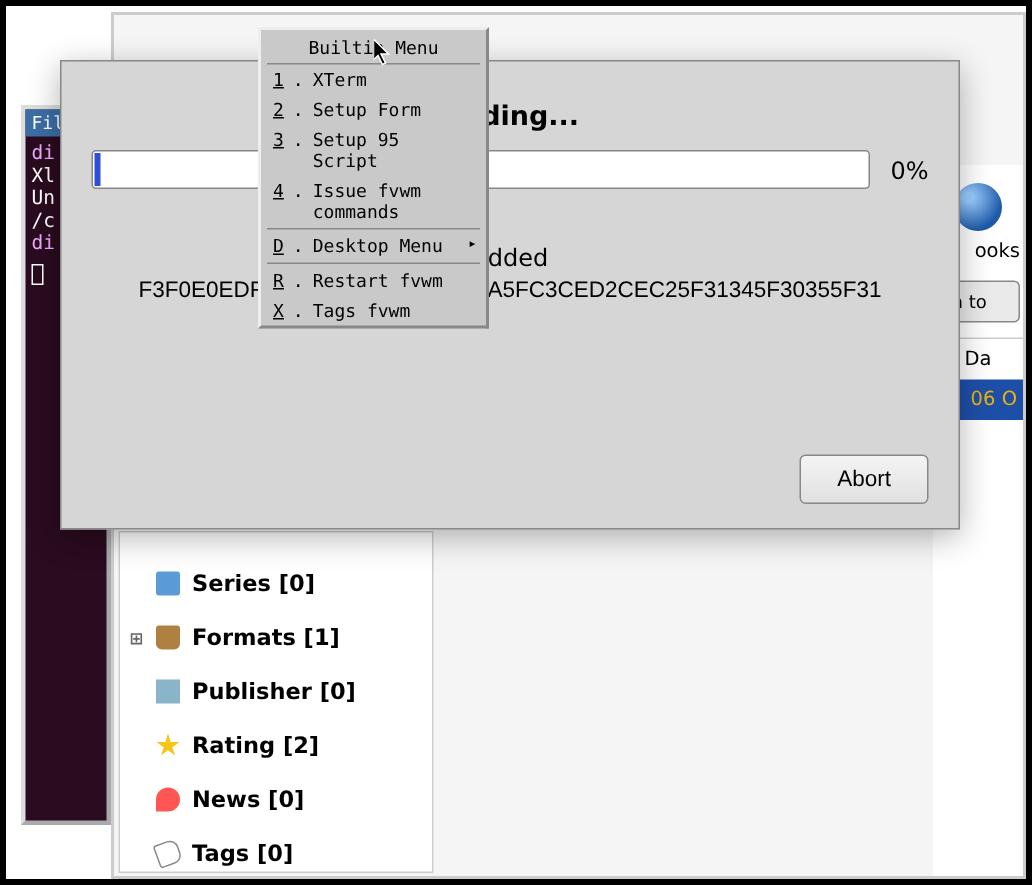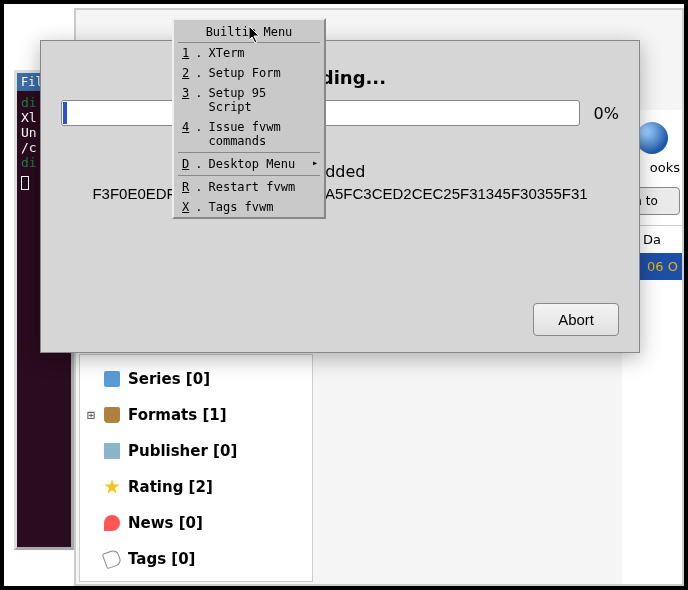--- a/index.html
+++ b/index.html
@@ -22,21 +22,21 @@
     border-top-color: #ddd; border-left-color: #ddd;
     font-family: monospace; font-size: 13px;
     color: #fff;
   }
   .terminal .titlebar {
     background: #3c6ea5; color: #fff;
     padding: 2px 4px; font-size: 12px;
   }
   .terminal .content { padding: 4px; }
   .terminal .line { white-space: pre; }
-  .terminal .prompt { color: #15803d; }
+  .terminal .prompt { color: #f0abfc; }
   .terminal .cursor {
     display: inline-block; width: 8px; height: 14px;
     border: 1px solid #fff; margin-top: 6px;
   }
   
   .appframe {
     position: absolute;
     left: 70px; top: 4px;
     right: 0; bottom: 0;
     background: #f5f5f5;
@@ -65,24 +65,24 @@
     border-top: 1px solid #ccc;
     text-align: center; overflow: hidden;
   }
   .rp-cell {
     background: #1e4fa8; color: #eab308;
     padding: 6px 4px; text-align: right; overflow: hidden;
   }
   
   .sidebar {
     position: absolute;
-    left: 75px; top: 350px; width: 234px; bottom: 4px;
+    left: 75px; top: 350px; width: 210px; bottom: 4px;
     background: #fff;
     border: 1px solid #ccc;
-    padding-top: 6px;
+    padding-top: 16px;
     overflow: hidden;
   }
   .tree-item {
     display: flex; align-items: center;
     gap: 8px; padding: 9px 8px 9px 18px;
     font-size: 15px; font-weight: bold;
   }
   .tree-item .expander {
     width: 10px; font-size: 11px; color: #666;
     text-align: center; margin-left: -12px;

